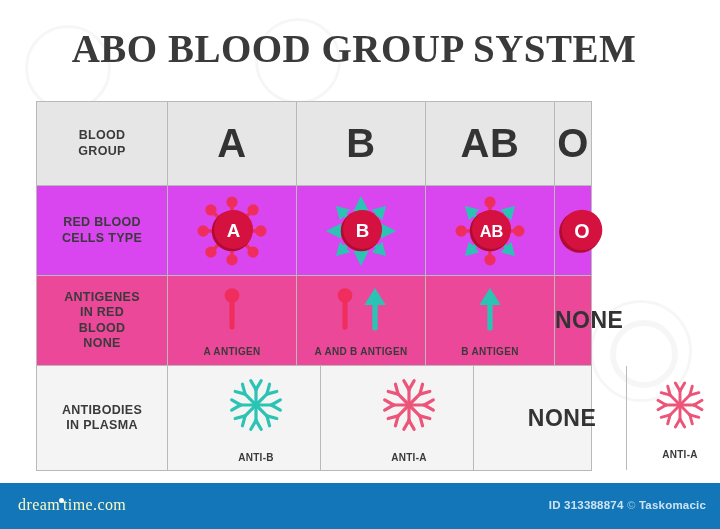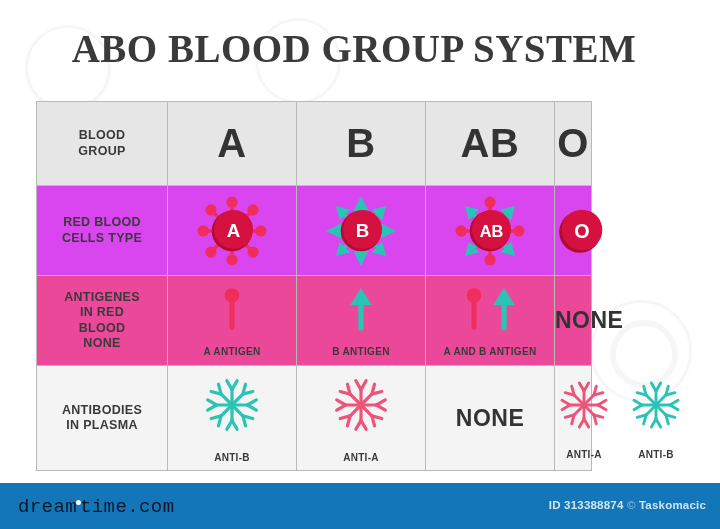--- a/index.html
+++ b/index.html
@@ -30,21 +30,21 @@
   
   .grid{
     position:absolute;left:36px;top:101px;
     width:556px;height:370px;
     border:1px solid #b9b9b9;
     box-sizing:border-box;
     display:flex;flex-direction:column;
     background:#ededed;
   }
   .row{display:flex;flex:0 0 auto;border-bottom:1px solid #b9b9b9;box-sizing:border-box;}
-  .row:last-child{border-bottom:none;}
+  .row:last-child{border-bottom:none;gap:24px;}
   .row.r1{height:84px;background:#e6e6e6;}
   .row.r2{height:90px;background:#d946ef;}
   .row.r3{height:90px;background:#ec4899;}
   .row.r4{height:104px;background:#f4f4f4;}
 
   .cell{
     border-right:1px solid #b9b9b9;
     box-sizing:border-box;
     display:flex;align-items:center;justify-content:center;
     flex-direction:column;
@@ -74,22 +74,22 @@
   .pair{display:flex;align-items:center;justify-content:center;gap:14px;}
   .pair .unit{display:flex;flex-direction:column;align-items:center;}
 
   
   .footer{
     position:absolute;left:0;bottom:0;width:720px;height:46px;
     background:#1276b8;
   }
   .footer-logo{
     position:absolute;left:18px;top:13px;
-    font-size:19px;color:#0f172a;letter-spacing:0.4px;
-    font-family:Liberation Mono, monospace;
+    font-size:16px;color:#fef9c3;letter-spacing:0.4px;
+    font-family:Liberation Serif, serif;
   }
   .footer-logo .dot{
     display:inline-block;width:5px;height:5px;border-radius:50%;
     background:#ffffff;position:relative;top:-7px;margin:0 -1px;
   }
   .footer-id{
     position:absolute;right:14px;top:16px;
     font-size:11.5px;font-weight:bold;color:#cfe4f2;letter-spacing:0.2px;
   }
   .footer-id .copy{color:#8fc0de;font-weight:normal;}
@@ -246,43 +246,43 @@
         <div class="icon-stack">
           <svg width="22" height="46" viewBox="0 0 30 60">
             <line x1="15" y1="56" x2="15" y2="18" stroke="#ef2e5e" stroke-width="7" stroke-linecap="round"></line>
             <circle cx="15" cy="13" r="10" fill="#ef2e5e"></circle>
           </svg>
         </div>
         <div class="caption">A ANTIGEN</div>
       </div>
 
       <div class="cell col">
-        <div class="icon-stack">
-          <svg width="26" height="46" viewBox="0 0 34 60">
-            <line x1="17" y1="56" x2="17" y2="22" stroke="#2bc4b4" stroke-width="7" stroke-linecap="round"></line>
-            <polygon points="17,4 3,26 31,26" fill="#2bc4b4"></polygon>
-          </svg>
-        </div>
-        <div class="caption">B ANTIGEN</div>
-      </div>
-
-      <div class="cell col">
         <div class="icon-stack" style="gap:6px;">
           <svg width="22" height="46" viewBox="0 0 30 60">
             <line x1="15" y1="56" x2="15" y2="18" stroke="#ef2e5e" stroke-width="7" stroke-linecap="round"></line>
             <circle cx="15" cy="13" r="10" fill="#ef2e5e"></circle>
           </svg>
           <svg width="26" height="46" viewBox="0 0 34 60">
             <line x1="17" y1="56" x2="17" y2="22" stroke="#2bc4b4" stroke-width="7" stroke-linecap="round"></line>
             <polygon points="17,4 3,26 31,26" fill="#2bc4b4"></polygon>
           </svg>
         </div>
         <div class="caption">A AND B ANTIGEN</div>
       </div>
 
+      <div class="cell col">
+        <div class="icon-stack">
+          <svg width="26" height="46" viewBox="0 0 34 60">
+            <line x1="17" y1="56" x2="17" y2="22" stroke="#2bc4b4" stroke-width="7" stroke-linecap="round"></line>
+            <polygon points="17,4 3,26 31,26" fill="#2bc4b4"></polygon>
+          </svg>
+        </div>
+        <div class="caption">B ANTIGEN</div>
+      </div>
+
       <div class="cell col last">
         <div class="none-txt">NONE</div>
       </div>
     </div>
 
     <div class="row r4">
       <div class="cell label">
         <div class="rowlabel">
           <span>ANTIBODIES</span><br>
           <span>IN PLASMA</span>

